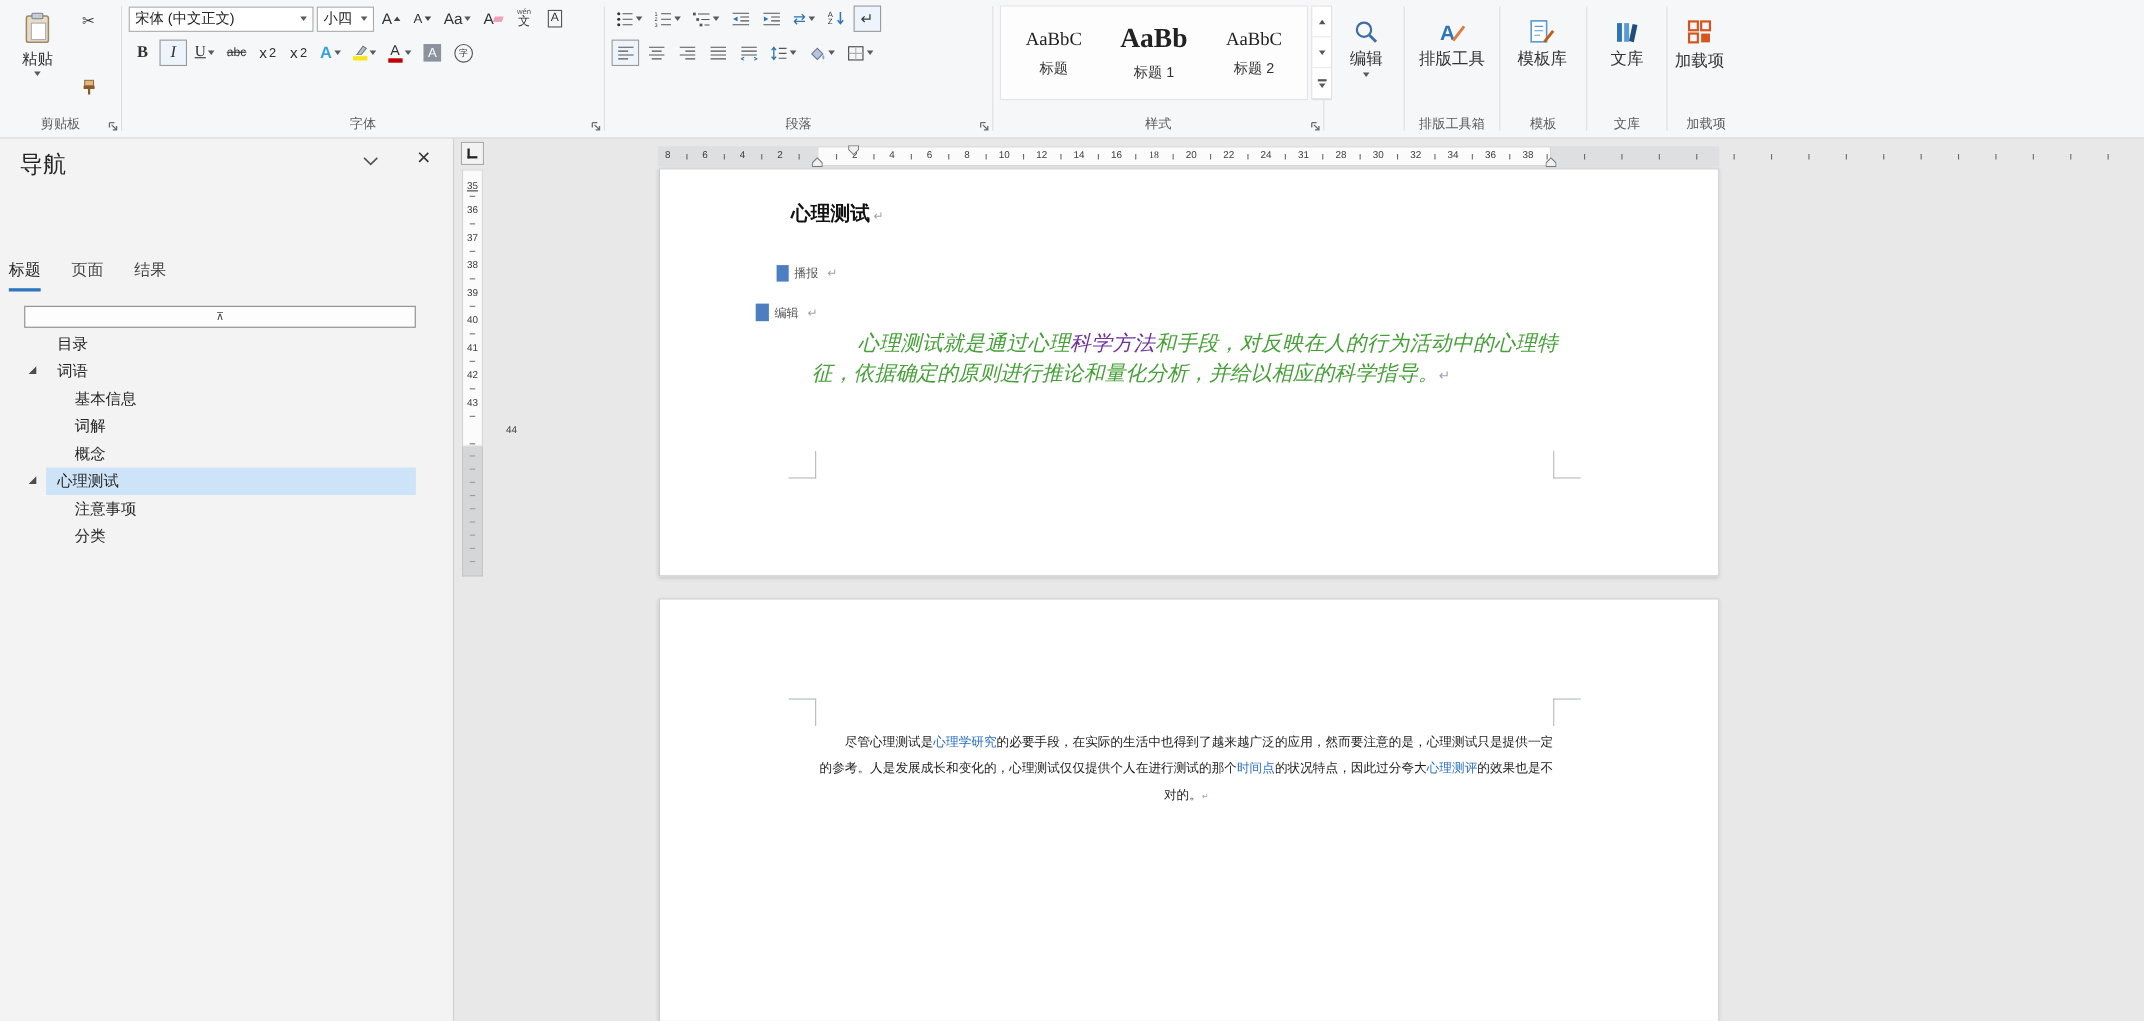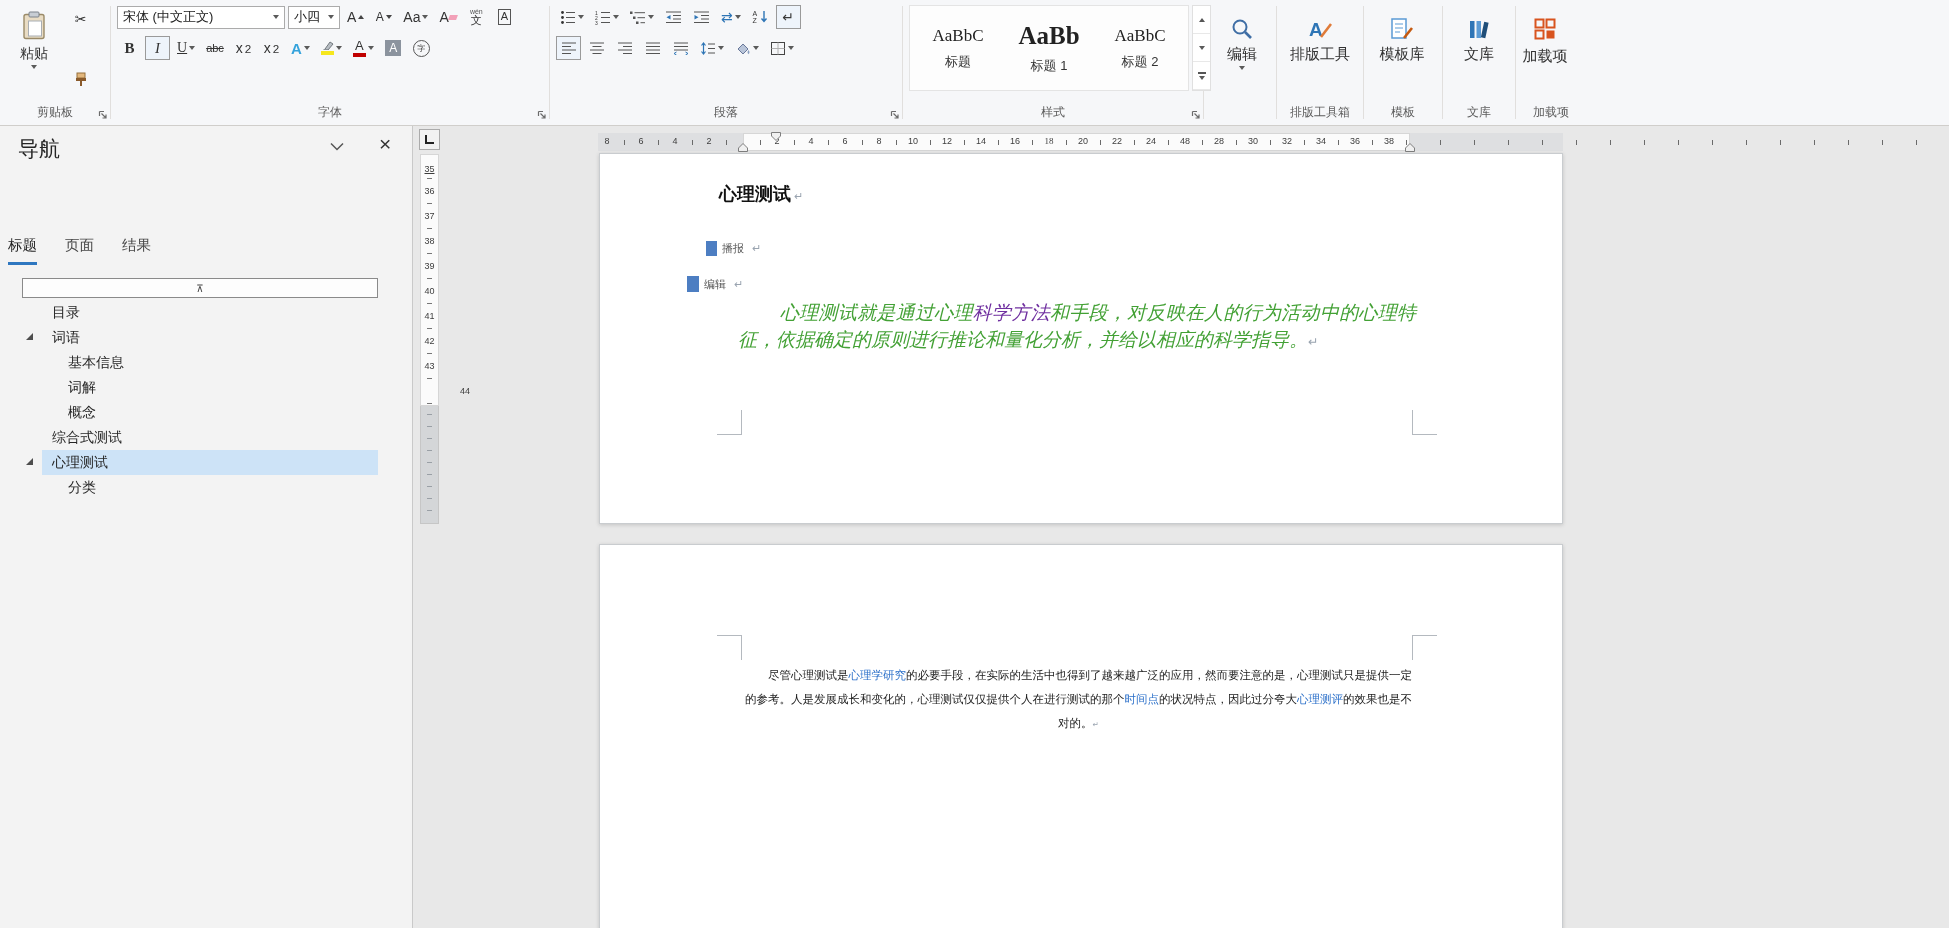--- a/index.html
+++ b/index.html
@@ -533,26 +533,26 @@
       </div>
       <div class="trow">
         <span class="tlabel ind2">基本信息</span>
       </div>
       <div class="trow">
         <span class="tlabel ind2">词解</span>
       </div>
       <div class="trow">
         <span class="tlabel ind2">概念</span>
       </div>
-      <div class="trow">
-        <span class="tlabel ind1">综合式测试</span>
-      </div>
       <div class="trow sel">
         <span class="tri"></span>
         <span class="tlabel ind1">心理测试</span>
+      </div>
+      <div class="trow">
+        <span class="tlabel ind2">注意事项</span>
       </div>
       <div class="trow">
         <span class="tlabel ind2">分类</span>
       </div>
     </div>
 </div>
 
 <div class="docarea">
 
   <div class="tabsel">
@@ -572,21 +572,21 @@
         <span class="hnum" style="left: 432px;">6</span>
         <span class="hnum" style="left: 466px;">8</span>
         <span class="hnum" style="left: 500px;">10</span>
         <span class="hnum" style="left: 534px;">12</span>
         <span class="hnum" style="left: 568px;">14</span>
         <span class="hnum" style="left: 602px;">16</span>
         <span class="hnum" style="left: 636px; font-family: Liberation Serif, serif;">18</span>
         <span class="hnum" style="left: 670px;">20</span>
         <span class="hnum" style="left: 704px;">22</span>
         <span class="hnum" style="left: 738px;">24</span>
-        <span class="hnum" style="left: 772px;">48</span>
+        <span class="hnum" style="left: 772px;">31</span>
         <span class="hnum" style="left: 806px;">28</span>
         <span class="hnum" style="left: 840px;">30</span>
         <span class="hnum" style="left: 874px;">32</span>
         <span class="hnum" style="left: 908px;">34</span>
         <span class="hnum" style="left: 942px;">36</span>
         <span class="hnum" style="left: 976px;">38</span>
         <span class="htick" style="left: 211px;"></span>
         <span class="htick" style="left: 245px;"></span>
         <span class="htick" style="left: 279px;"></span>
         <span class="htick" style="left: 313px;"></span>

